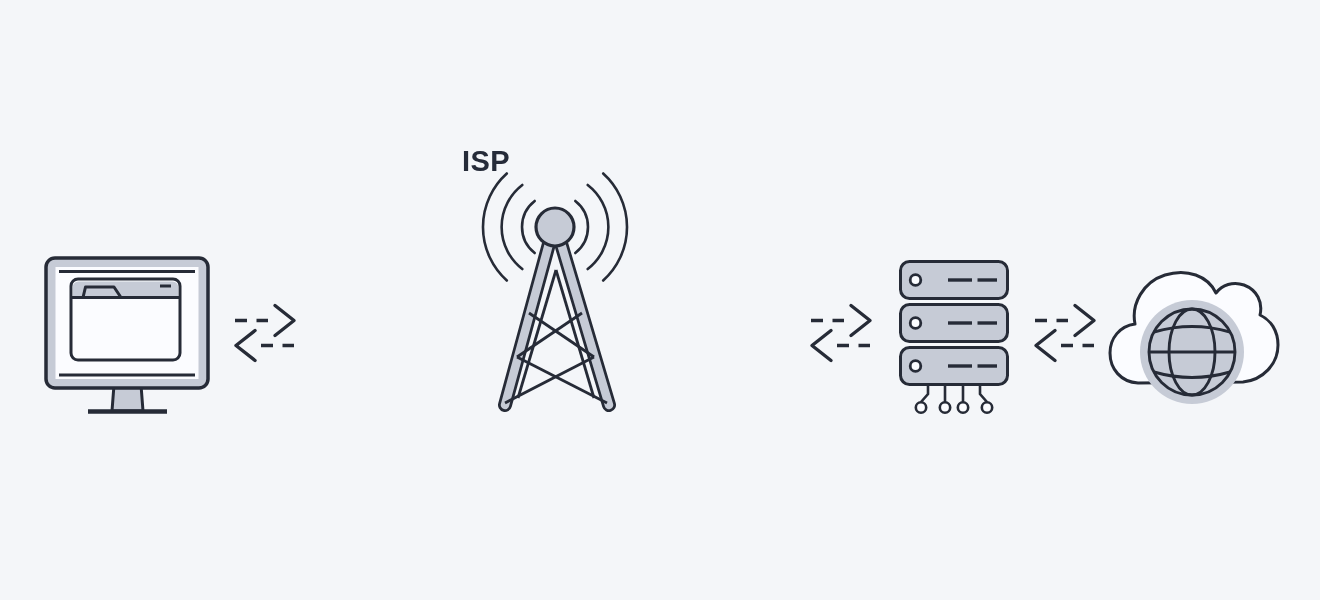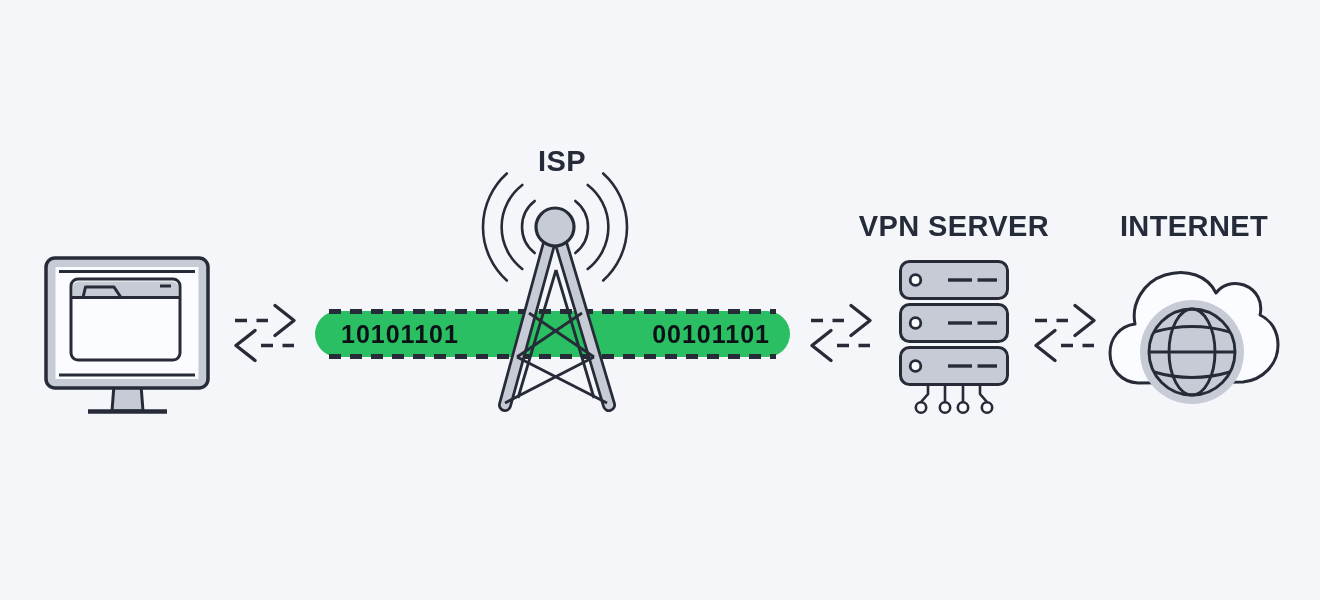--- a/index.html
+++ b/index.html
@@ -13,21 +13,21 @@
   }
   *{box-sizing:border-box;}
   body{margin:0;background:var(--background);}
   .canvas{
     position:relative;width:1320px;height:600px;margin:0 auto;
     background:var(--background);
     font-family:"Liberation Sans",sans-serif;overflow:hidden;
   }
   .node-label{
     position:absolute;margin:0;font-size:29px;font-weight:700;
-    color:var(--label-text);text-align:center;letter-spacing:.4px;line-height:34px;
+    color:var(--label-text);letter-spacing:.4px;line-height:34px;
   }
   .label-user{left:27px;top:209px;width:200px;}
   .label-isp{left:462px;top:144px;width:200px;}
   .label-vpn{left:829px;top:209px;width:250px;}
   .label-internet{left:1094px;top:209px;width:200px;}
 
   svg.icon{position:absolute;overflow:visible;display:block;}
   .svg-monitor{left:40px;top:252px;width:175px;height:168px;}
   .svg-tower{left:470px;top:170px;width:180px;height:250px;z-index:2;}
   .svg-servers{left:893px;top:255px;width:125px;height:168px;}
@@ -80,24 +80,20 @@
     <line x1="120" y1="34" x2="131" y2="34" stroke="var(--outline)" stroke-width="3"></line>
   </svg>
 
   <svg class="icon svg-arrows arrows-1 ink" viewBox="0 0 70 60" aria-hidden="true">
     <path d="M5 17.5 H38" stroke-width="3.4" stroke-dasharray="12 9.5"></path>
     <path d="M45 2.5 L64 17.5 L45 32.5" stroke-width="3.4" stroke-linecap="round" stroke-linejoin="round"></path>
     <path d="M25 27.5 L6 42.5 L25 57.5" stroke-width="3.4" stroke-linecap="round" stroke-linejoin="round"></path>
     <path d="M31 42.5 H64" stroke-width="3.4" stroke-dasharray="12 9.5"></path>
   </svg>
 
-  <div class="packet-bar">
-    <span class="packet-value">10101101</span>
-    <span class="packet-value">00101101</span>
-  </div>
 
   <h2 class="node-label label-isp">ISP</h2>
   <svg class="icon svg-tower" viewBox="0 0 180 250" aria-hidden="true">
 
     <g class="ink" stroke-width="2.6" stroke-linecap="round">
       <path d="M64.7,31 A33,33 0 0 0 64.7,83"></path>
       <path d="M52.3,15 A53,53 0 0 0 52.3,99"></path>
       <path d="M36.8,3.5 A72,72 0 0 0 36.8,110.5"></path>
       <path d="M105.3,31 A33,33 0 0 1 105.3,83"></path>
       <path d="M117.7,15 A53,53 0 0 1 117.7,99"></path>
@@ -121,21 +117,20 @@
     <circle cx="85" cy="57" r="19" class="gray-fill" stroke="var(--outline)" stroke-width="3.2"></circle>
   </svg>
 
   <svg class="icon svg-arrows arrows-2 ink" viewBox="0 0 70 60" aria-hidden="true">
     <path d="M5 17.5 H38" stroke-width="3.4" stroke-dasharray="12 9.5"></path>
     <path d="M45 2.5 L64 17.5 L45 32.5" stroke-width="3.4" stroke-linecap="round" stroke-linejoin="round"></path>
     <path d="M25 27.5 L6 42.5 L25 57.5" stroke-width="3.4" stroke-linecap="round" stroke-linejoin="round"></path>
     <path d="M31 42.5 H64" stroke-width="3.4" stroke-dasharray="12 9.5"></path>
   </svg>
 
-  <h2 class="node-label label-vpn">VPN SERVER</h2>
   <svg class="icon svg-servers" viewBox="0 0 125 168" aria-hidden="true">
 
     <g class="ink" stroke-width="2.6">
       <path d="M35,126 v13 l-7,8"></path>
       <path d="M52,126 v21"></path>
       <path d="M70,126 v21"></path>
       <path d="M87,126 v13 l7,8"></path>
     </g>
     <circle cx="28" cy="152.5" r="5.2" class="white-fill" stroke="var(--outline)" stroke-width="2.6"></circle>
     <circle cx="52" cy="152.5" r="5.2" class="white-fill" stroke="var(--outline)" stroke-width="2.6"></circle>
@@ -162,21 +157,20 @@
     </g>
   </svg>
 
   <svg class="icon svg-arrows arrows-3 ink" viewBox="0 0 70 60" aria-hidden="true">
     <path d="M5 17.5 H38" stroke-width="3.4" stroke-dasharray="12 9.5"></path>
     <path d="M45 2.5 L64 17.5 L45 32.5" stroke-width="3.4" stroke-linecap="round" stroke-linejoin="round"></path>
     <path d="M25 27.5 L6 42.5 L25 57.5" stroke-width="3.4" stroke-linecap="round" stroke-linejoin="round"></path>
     <path d="M31 42.5 H64" stroke-width="3.4" stroke-dasharray="12 9.5"></path>
   </svg>
 
-  <h2 class="node-label label-internet">INTERNET</h2>
   <svg class="icon svg-cloud" viewBox="0 0 180 142" aria-hidden="true">
     <path d="M33,117
              C16,116 5,103 5,87
              C5,72 15,60 30,58
              C26,38 38,16 60,9
              C82,2 103,10 111,27
              C117,19 128,15 139,19
              C152,24 158,36 155,49
              C166,54 173,65 173,79
              C173,98 158,114 138,116

